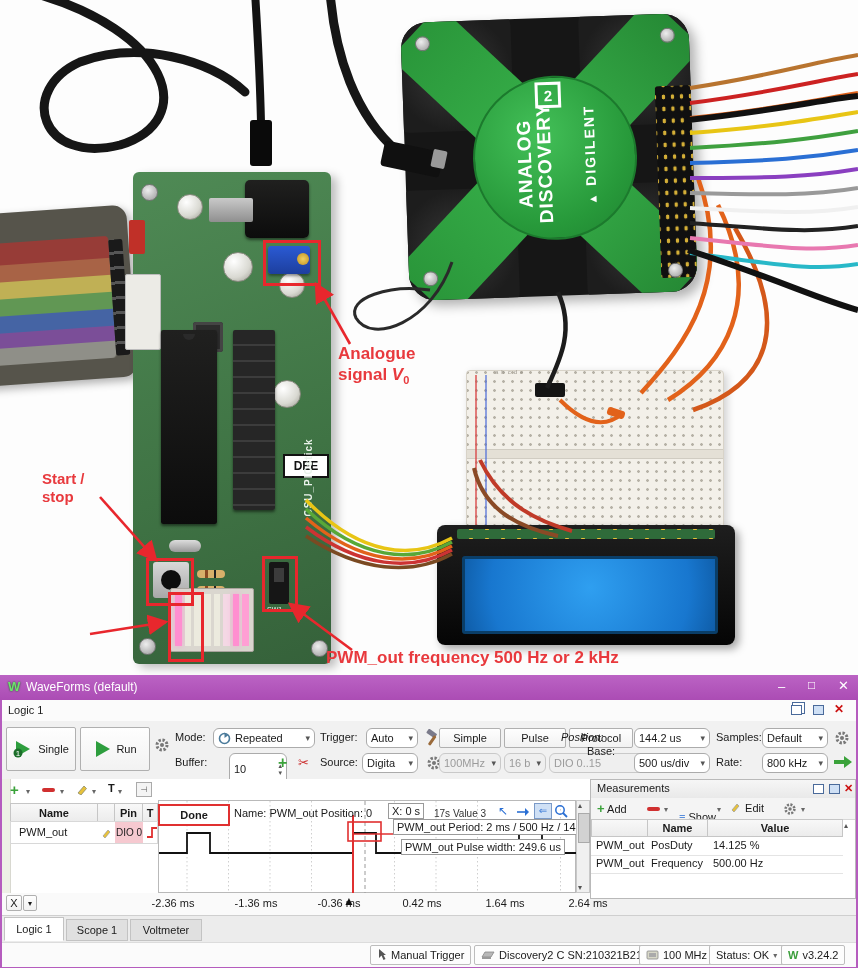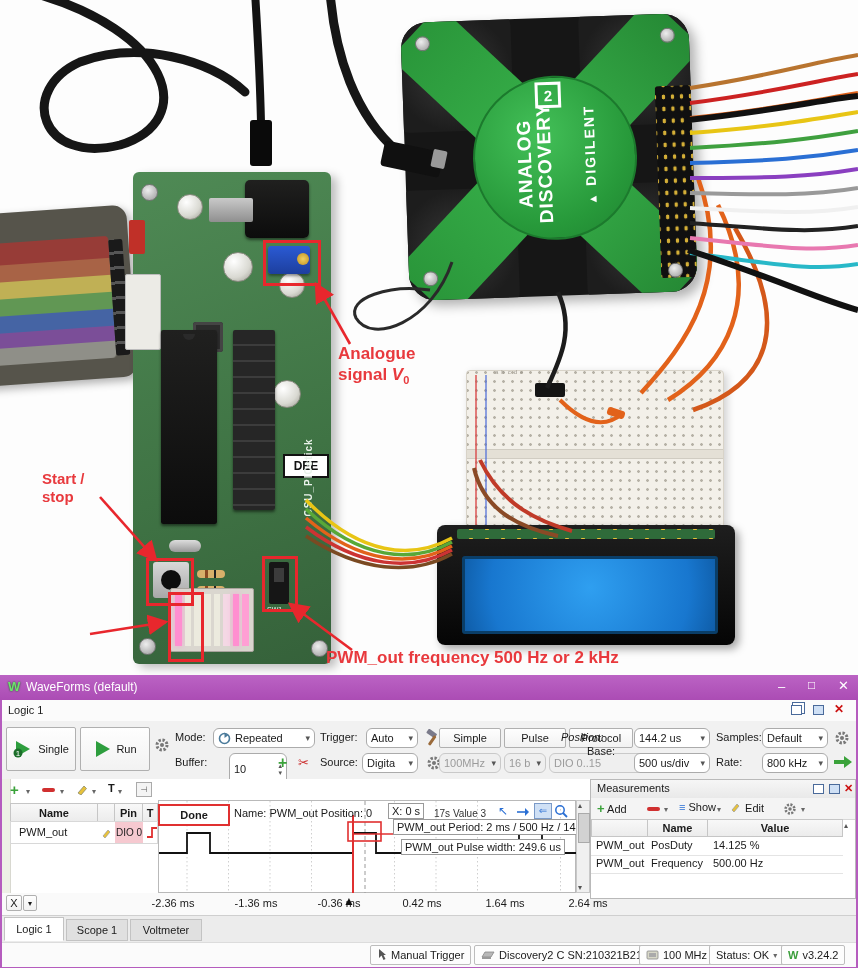--- a/index.html
+++ b/index.html
@@ -445,21 +445,21 @@
       <div class="abs" style="left:0;top:0;width:264px;height:18px;background:linear-gradient(#f6f6f6,#e9e9e9);border-bottom:1px solid #d2d2d2;">
         <span style="position:absolute;left:6px;top:2px;">Measurements</span>
         <span class="winglyph" style="position:absolute;left:222px;top:4px;"></span>
         <span class="winglyph" style="position:absolute;left:238px;top:4px;background:#cfe0f5;"></span>
         <span style="position:absolute;left:253px;top:2px;color:#cc1111;font-weight:bold;font-size:11px;">✕</span>
       </div>
       <div class="abs" style="left:0;top:18px;width:264px;height:21px;background:#f4f4f4;border-bottom:1px solid #d8d8d8;">
         <span style="position:absolute;left:6px;top:3px;"><b style="color:#3aa23a;font-size:13px;">+</b> <span>Add</span></span>
         <span style="position:absolute;left:56px;top:9px;width:13px;height:4px;background:#d03030;border-radius:2px;"></span>
         <span style="position:absolute;left:73px;top:7px;font-size:8px;color:#666;">▾</span>
-        <span style="position:absolute;left:88px;top:3px;"><span style="color:#2a6fd4;">≡</span> <span>Show</span></span>
+        <span style="position:absolute;left:88px;top:13px;"><span style="color:#2a6fd4;">≡</span> <span>Show</span></span>
         <span style="position:absolute;left:126px;top:7px;font-size:8px;color:#666;">▾</span>
         <span style="position:absolute;left:140px;top:3px;"><svg width="11" height="11">
               <path d="M1,9 L6,3 l2,2 L3,11 z" fill="#e8c23a" stroke="#999" stroke-width=".7"></path>
             </svg> <span>Edit</span></span>
         <svg style="position:absolute;left:192px;top:4px;" width="14" height="14" viewBox="0 0 16 16">
             <circle cx="8" cy="8" r="5" fill="none" stroke="#777" stroke-width="3" stroke-dasharray="2.3 1.6"></circle>
             <circle cx="8" cy="8" r="2" fill="#777"></circle>
           </svg>
         <span style="position:absolute;left:210px;top:7px;font-size:8px;color:#666;">▾</span>
       </div>

